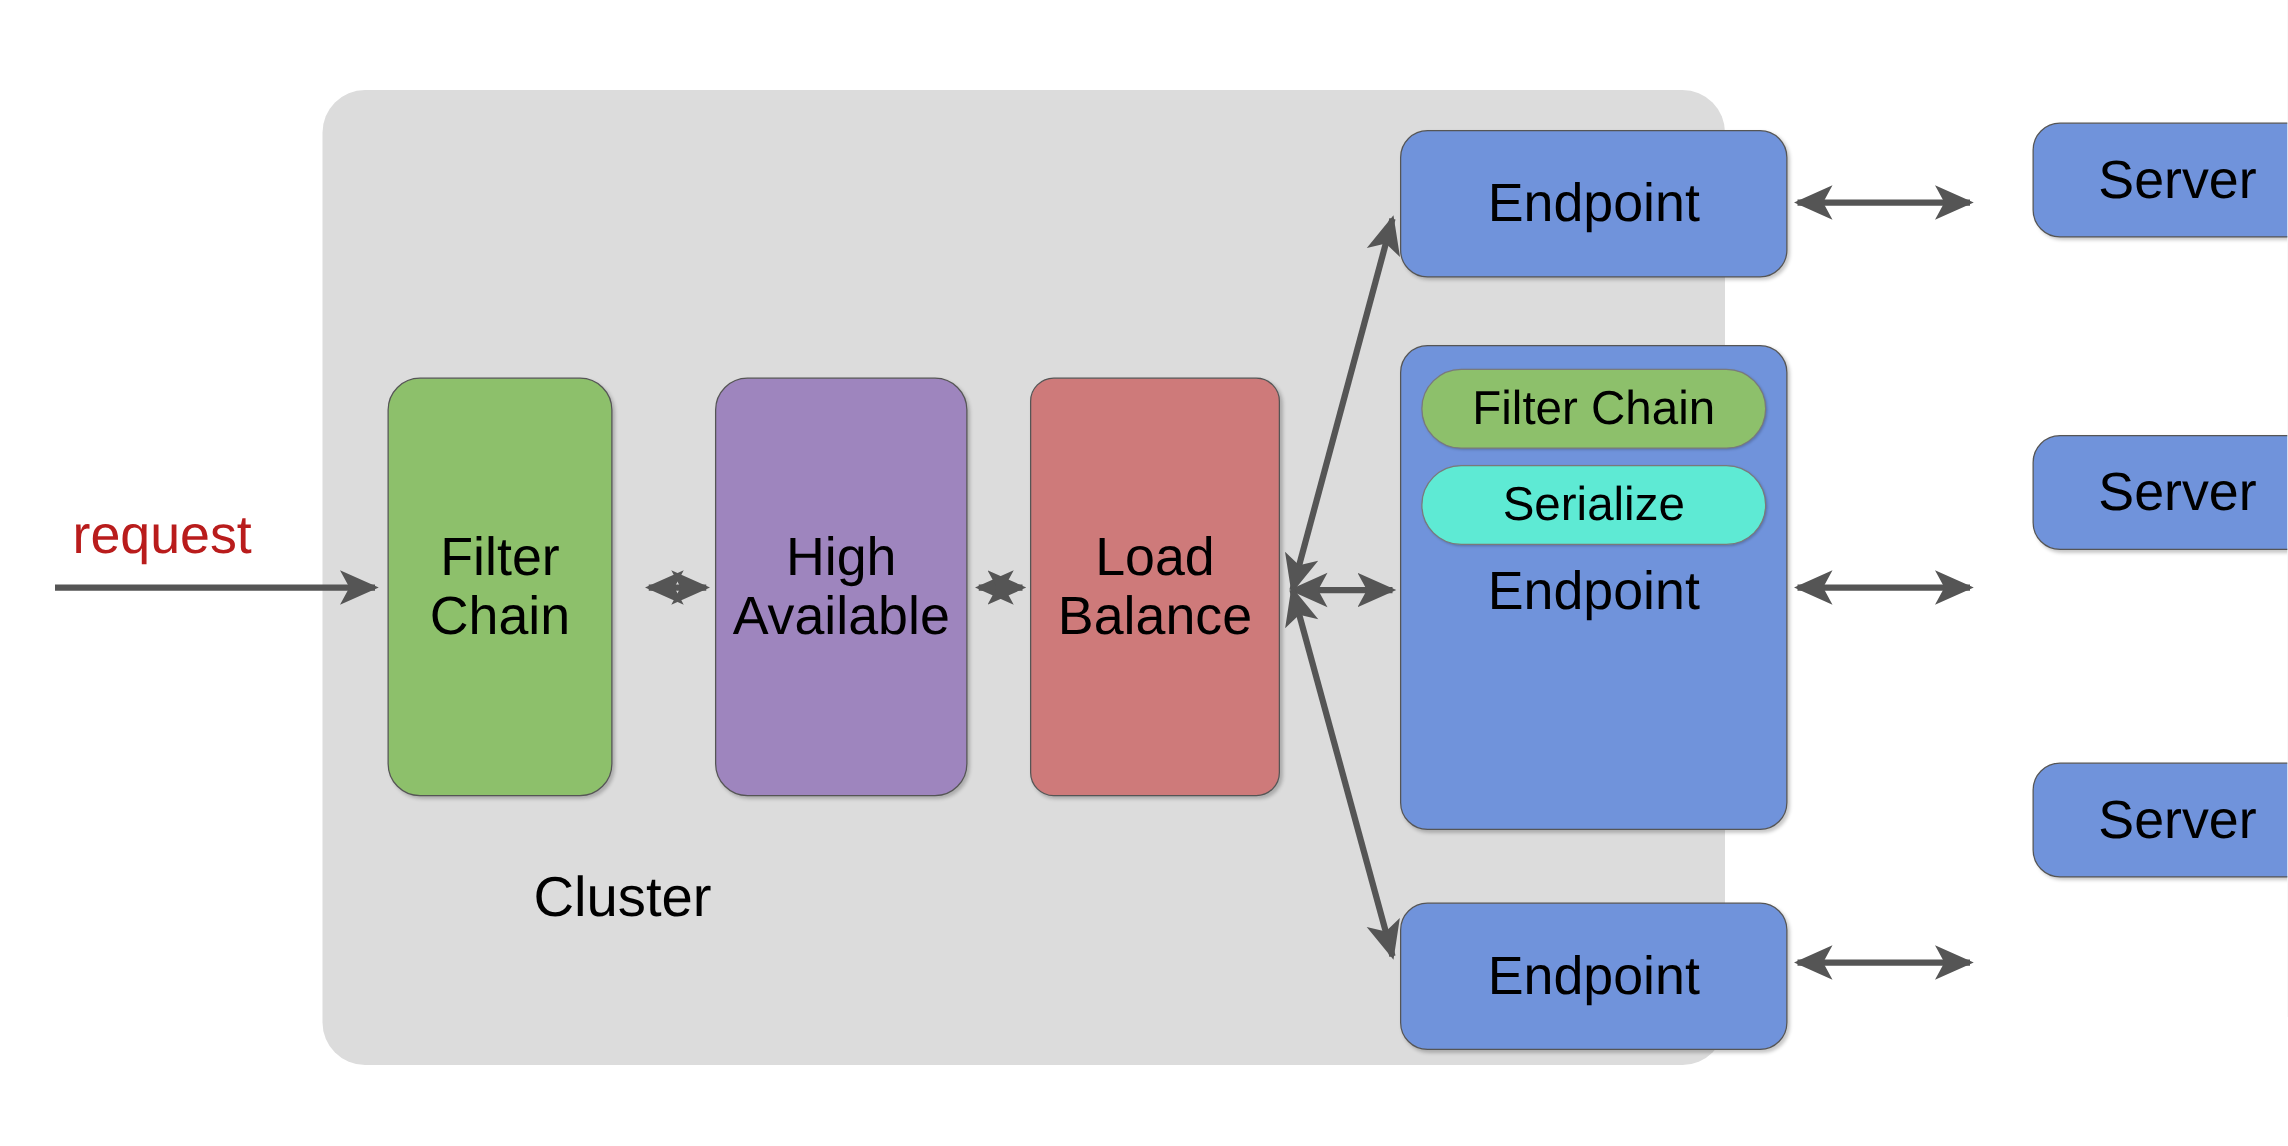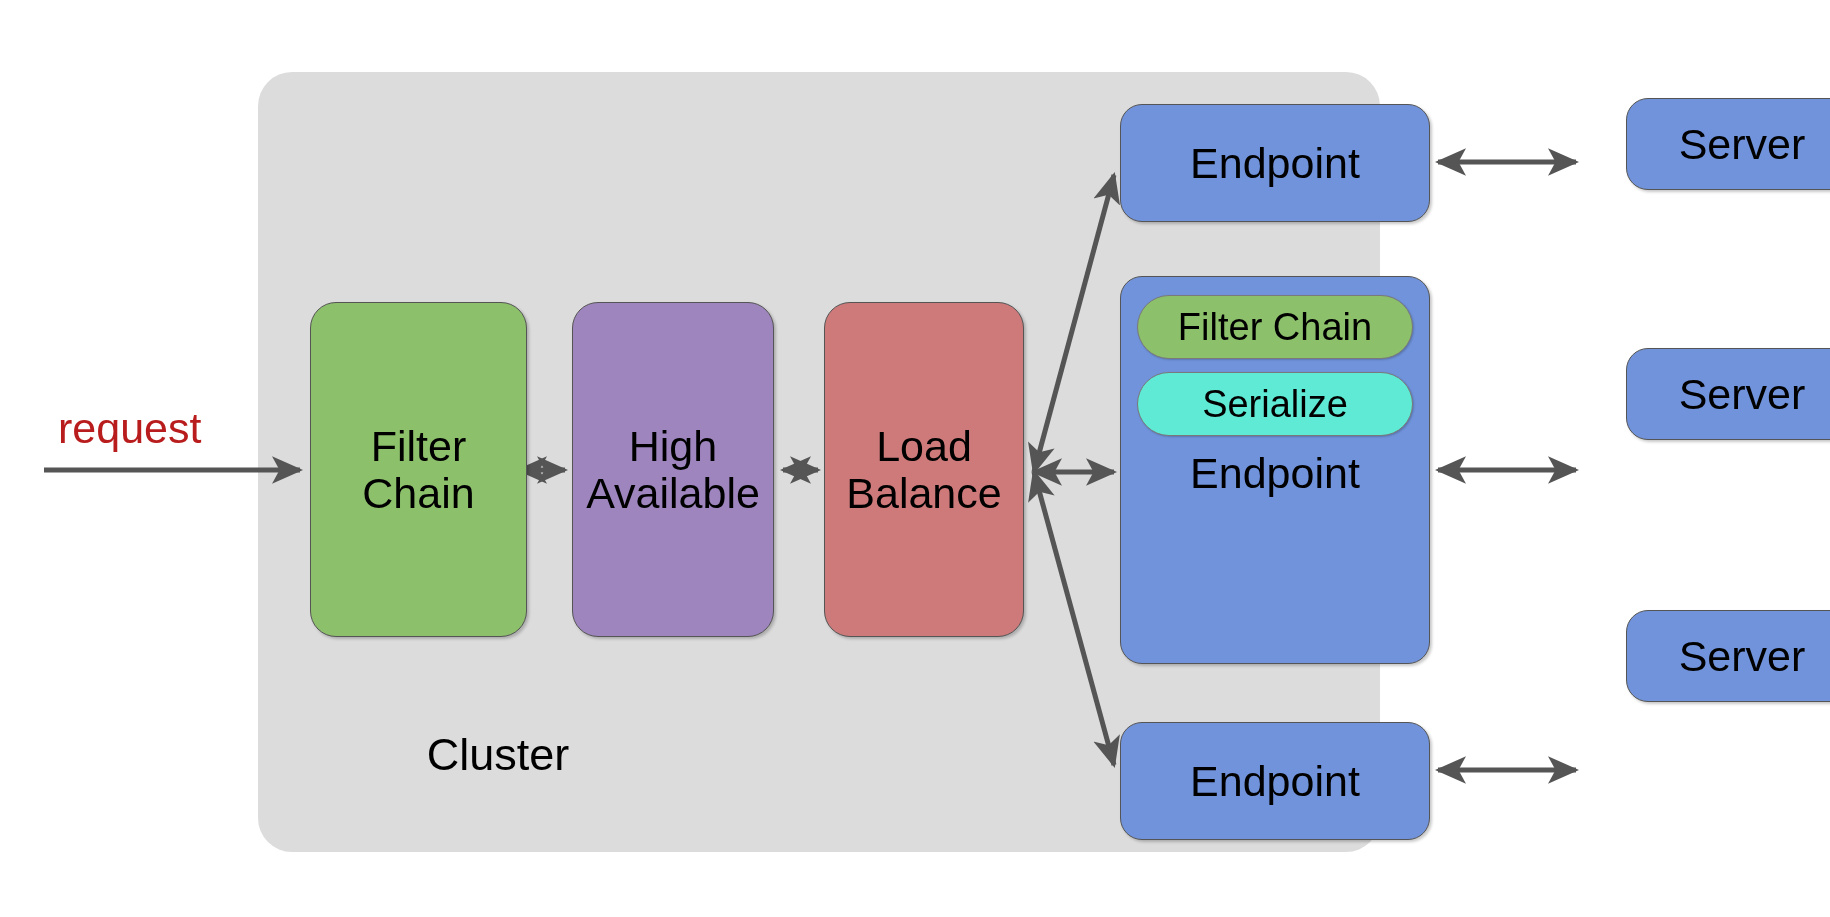--- a/index.html
+++ b/index.html
@@ -24,21 +24,21 @@
     left: 258px;
     top: 72px;
     width: 1122px;
     height: 780px;
     background: #dcdcdc;
     border-radius: 34px;
   }
   .cluster-label {
     position: absolute;
     left: 378px;
-    top: 730px;
+    top: 693px;
     width: 240px;
     text-align: center;
     font-size: 45px;
     color: #000000;
     line-height: 1.1;
     white-space: nowrap;
   }
 
   
   .node {
@@ -53,30 +53,31 @@
     color: #000000;
     font-size: 43px;
     line-height: 1.08;
     box-shadow: 2px 2px 3px rgba(0,0,0,0.22);
   }
   .node .lbl { display: block; white-space: pre-line; }
 
   .pipeline-node { border-radius: 26px; }
 
   .n-filterchain {
-    left: 310px; top: 302px; width: 217px; height: 335px;
+    left: 310px; top: 302px; width: 180px; height: 335px;
     background: #8dc06b;
   }
   .n-highavailable {
     left: 572px; top: 302px; width: 202px; height: 335px;
     background: #9e85be;
   }
   .n-loadbalance {
     left: 824px; top: 302px; width: 200px; height: 335px;
     background: #ce7a7a;
+    border-radius: 19px;
   }
 
   
   .n-endpoint-top {
     left: 1120px; top: 104px; width: 310px; height: 118px;
     background: #7093db;
   }
   .n-endpoint-bottom {
     left: 1120px; top: 722px; width: 310px; height: 118px;
     background: #7093db;

